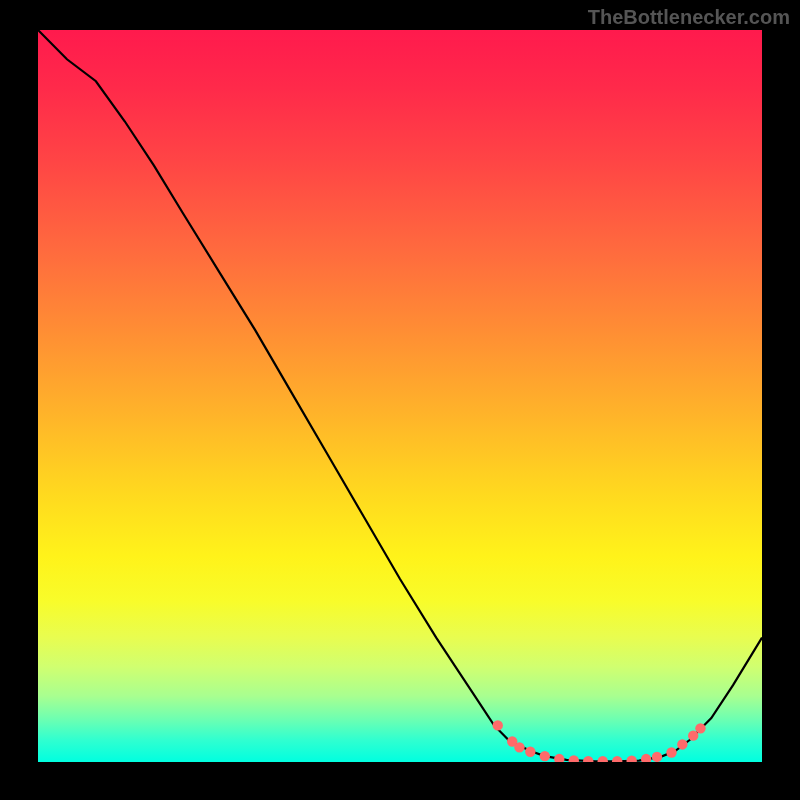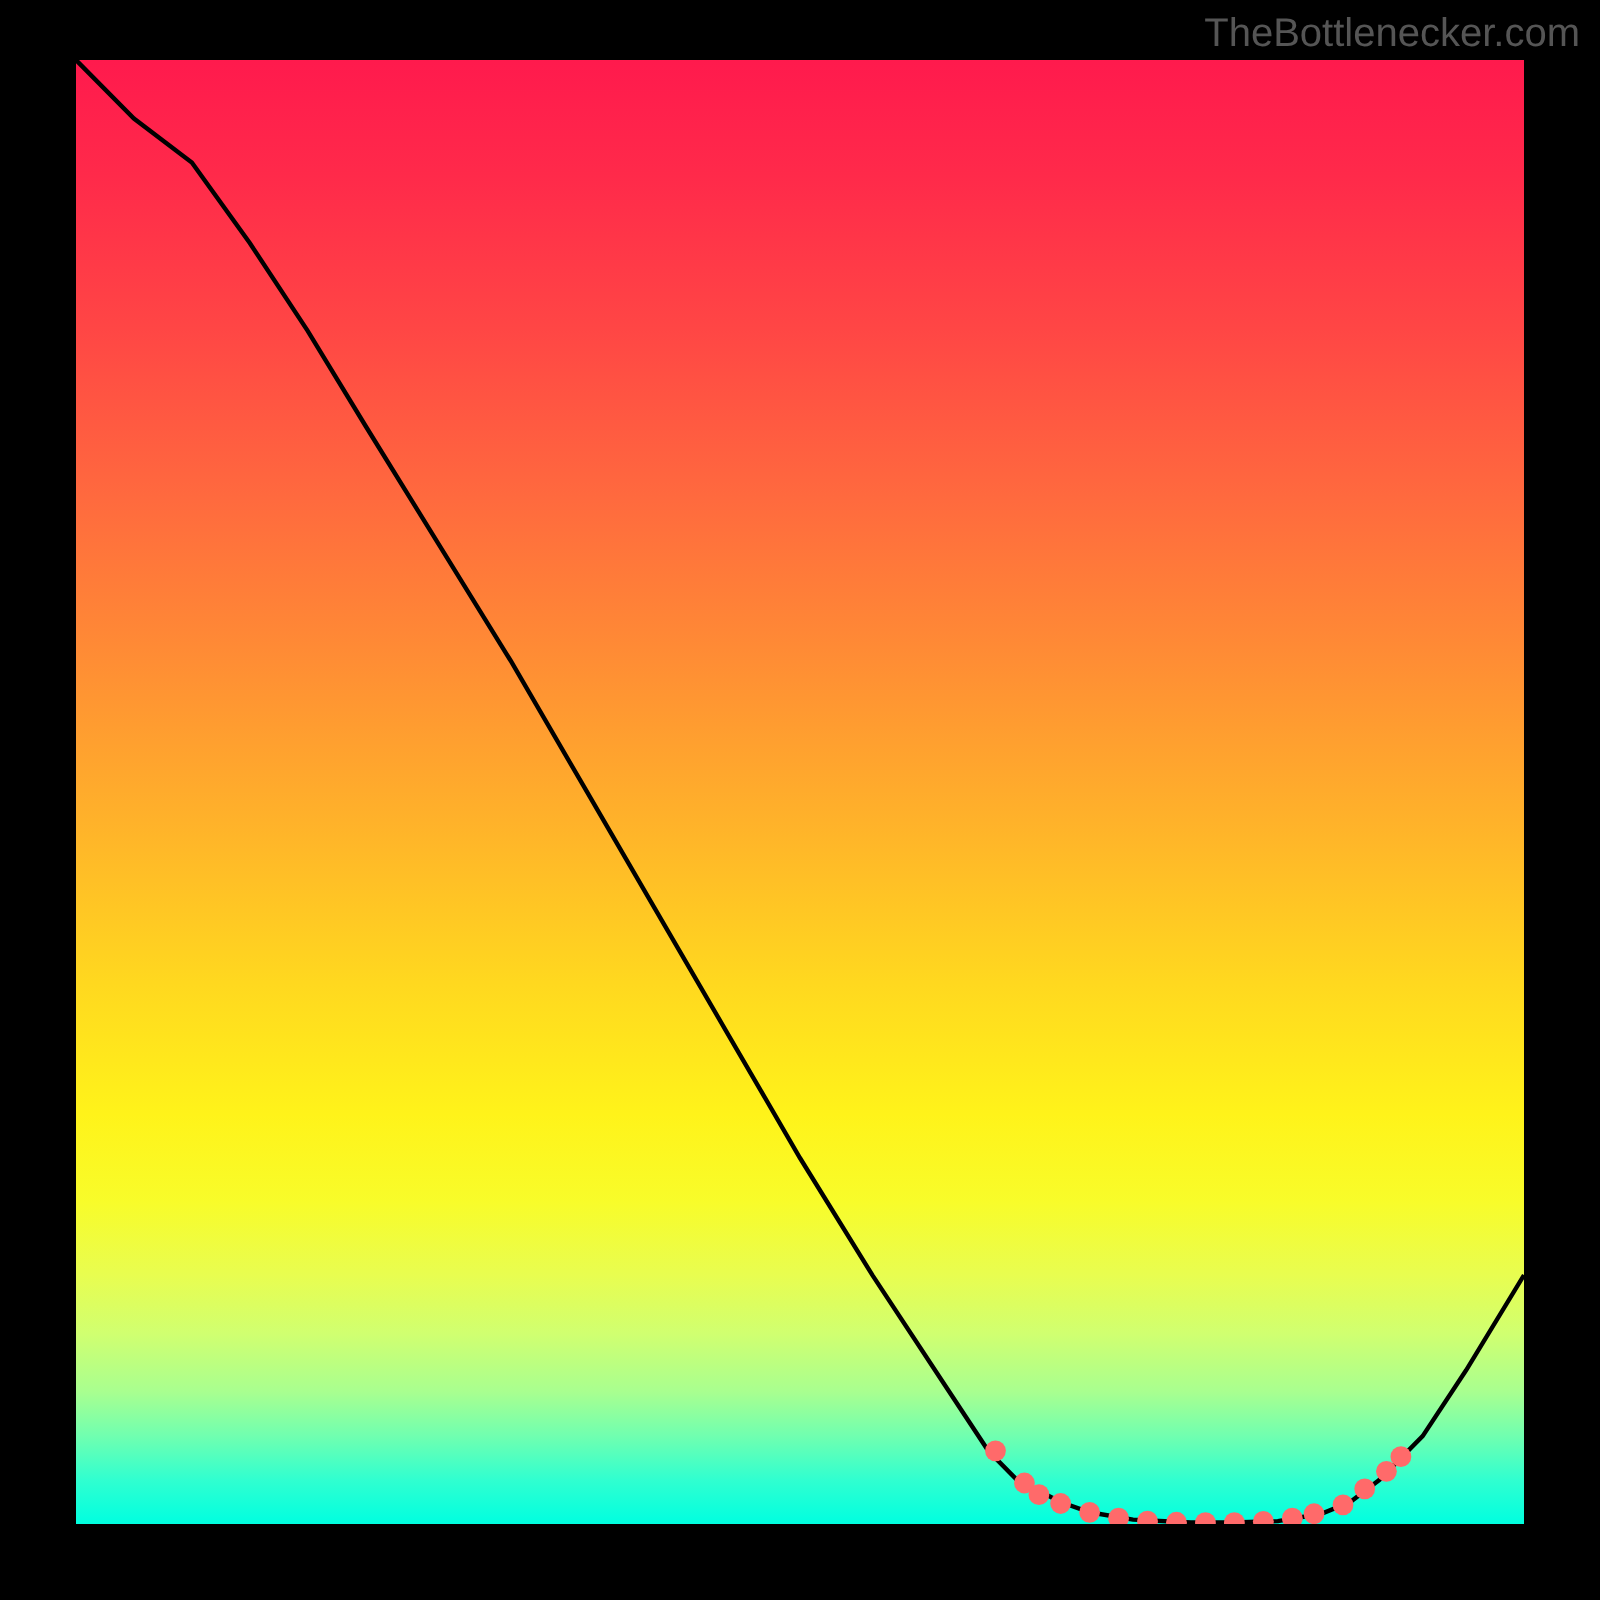--- a/index.html
+++ b/index.html
@@ -10,21 +10,21 @@
     position: relative;
     font-family: Arial, sans-serif;
     overflow: hidden;
   }
   .attribution {
     position: absolute;
     top: 6px;
     right: 10px;
     color: #555;
     font-size: 20px;
-    font-weight: 400;
+    font-weight: 700;
     z-index: 10;
   }
   .plot-area {
     position: absolute;
     left: 38px;
     top: 30px;
     width: 724px;
     height: 732px;
   }
   .gradient-bg {

